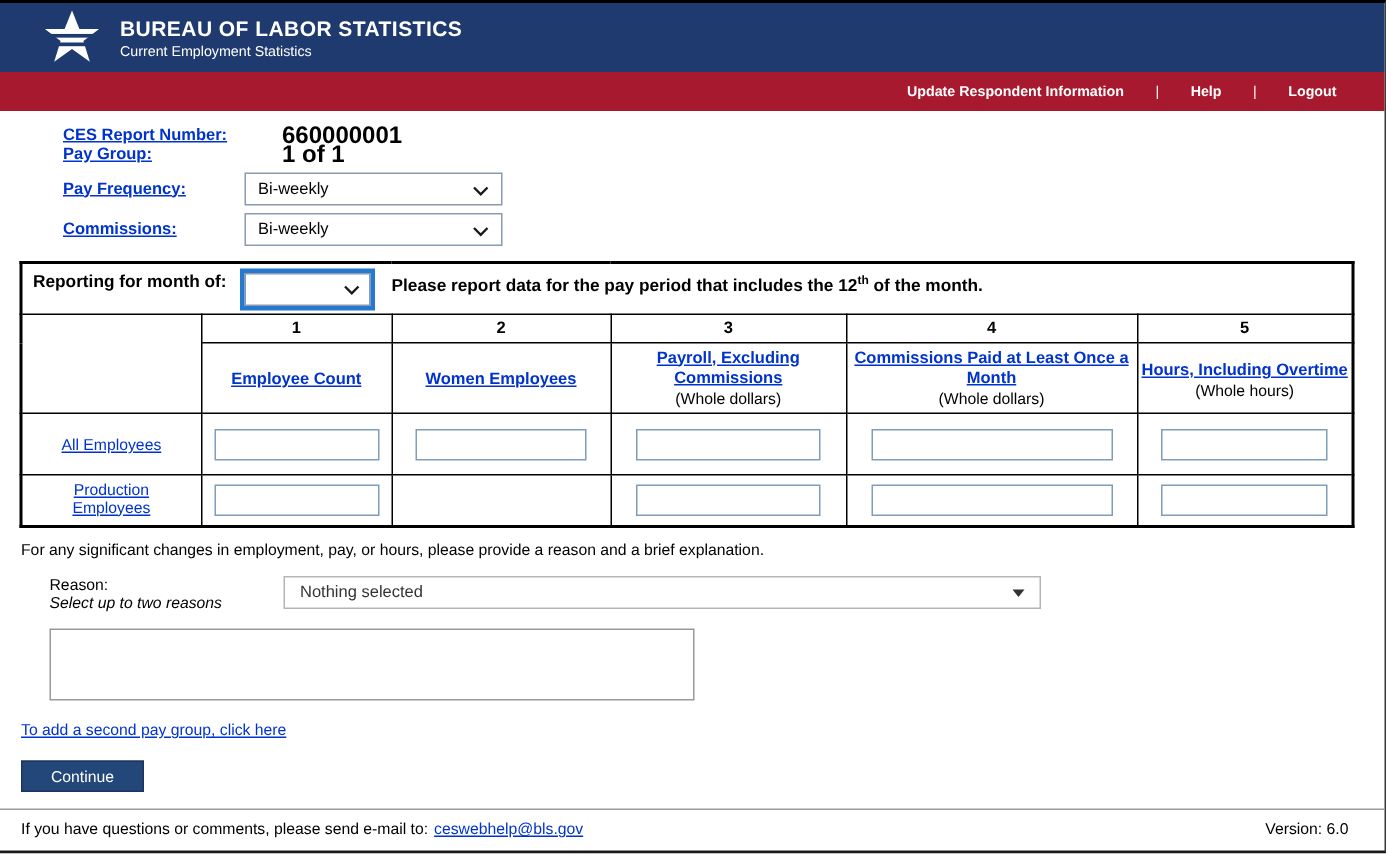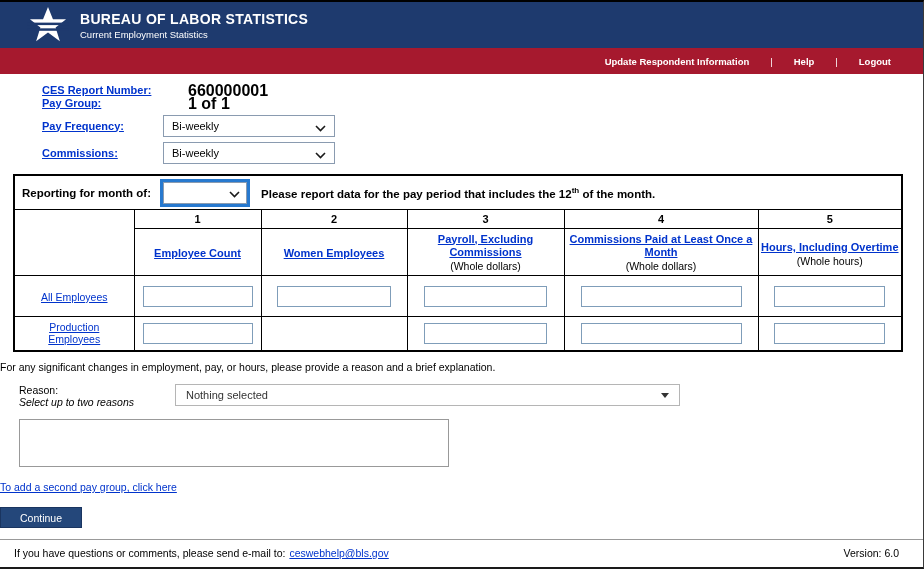--- a/index.html
+++ b/index.html
@@ -24,39 +24,39 @@
   .info-label{width:121px;color:#0033CC;font-weight:bold;font-size:11px;text-decoration:underline;cursor:pointer;flex-shrink:0;margin-left:28px;}
   .info-value{font-weight:bold;font-size:16px;color:#000;margin-left:25px;}
   .select-row{margin-top:5px;}
   .ctl-select{width:172px;height:22px;border:1px solid #8a9bb0;background:#fff;display:flex;align-items:center;justify-content:space-between;padding:0 8px;box-sizing:border-box;cursor:pointer;}
   .ctl-select .val{font-size:11px;color:#000;}
 
   
   .report-table{border-collapse:collapse;margin:10px 0 0 13px;table-layout:fixed;width:888px;border:2px solid #000;}
   .report-table td{border:1px solid #000;padding:0;vertical-align:middle;}
   tr.month-row td{height:33px;}
-  .month-flex{display:flex;align-items:center;padding-left:7px;}
+  .month-flex{display:flex;align-items:flex-start;padding-left:7px;}
   .month-label{font-weight:bold;font-size:11.5px;color:#000;}
   .month-select{width:84px;height:22px;background:#fff;border:1px solid #8a9bb0;outline:3px solid #2779CF;margin-left:12px;display:flex;align-items:center;justify-content:flex-end;padding:0 6px;box-sizing:border-box;cursor:pointer;}
   .instruction{font-weight:bold;font-size:11.5px;margin-left:14px;color:#000;}
   .instruction sup{font-size:8px;}
   tr.num-row td{height:18px;text-align:center;font-weight:bold;font-size:11px;color:#000;}
   tr.head-row td{height:42px;text-align:center;padding:2px;}
   .col-link{color:#0033CC;font-weight:bold;font-size:11px;text-decoration:underline;cursor:pointer;line-height:13px;display:inline-block;}
   .col-note{font-size:10.5px;color:#000;line-height:12px;}
   tr.data-row td{text-align:center;}
   tr.row-all td{height:40px;}
   tr.row-prod td{height:33px;}
   .row-link{color:#0033CC;font-size:10.5px;text-decoration:underline;cursor:pointer;display:inline-block;line-height:12px;}
   .row-link.narrow{max-width:78px;}
   .cell-input{height:21px;border:1px solid #7F9DB9;font-size:11px;padding:0 3px;box-sizing:border-box;font-family:inherit;}
   .w1{width:110px}.w2{width:114px}.w3{width:123px}.w4{width:161px}.w5{width:111px}
 
   
-  .changes{margin-top:9px;}
+  .changes{padding-left:14px;margin-top:9px;}
   .intro{font-size:10.5px;color:#000;}
   .field-row{display:flex;margin-top:11px;align-items:flex-start;margin-left:19px;}
   .field-label-col{width:156px;flex-shrink:0;}
   .field-label{font-size:10.5px;color:#000;}
   .field-note{font-size:10.5px;font-style:italic;color:#000;}
   .reason-select{width:505px;height:22px;border:1px solid #b5b5b5;display:flex;align-items:center;justify-content:space-between;padding:0 10px;box-sizing:border-box;cursor:pointer;background:#fff;}
   .reason-select .val{font-size:11px;color:#333;}
   .caret{width:0;height:0;border-left:4px solid transparent;border-right:4px solid transparent;border-top:5px solid #333;}
   .explanation-area{width:430px;height:48px;border:1px solid #999;resize:none;font-family:inherit;font-size:11px;padding:3px 5px;box-sizing:border-box;}
   .add-link{display:inline-block;margin-top:14px;color:#0033CC;font-size:10.5px;text-decoration:underline;cursor:pointer;}

